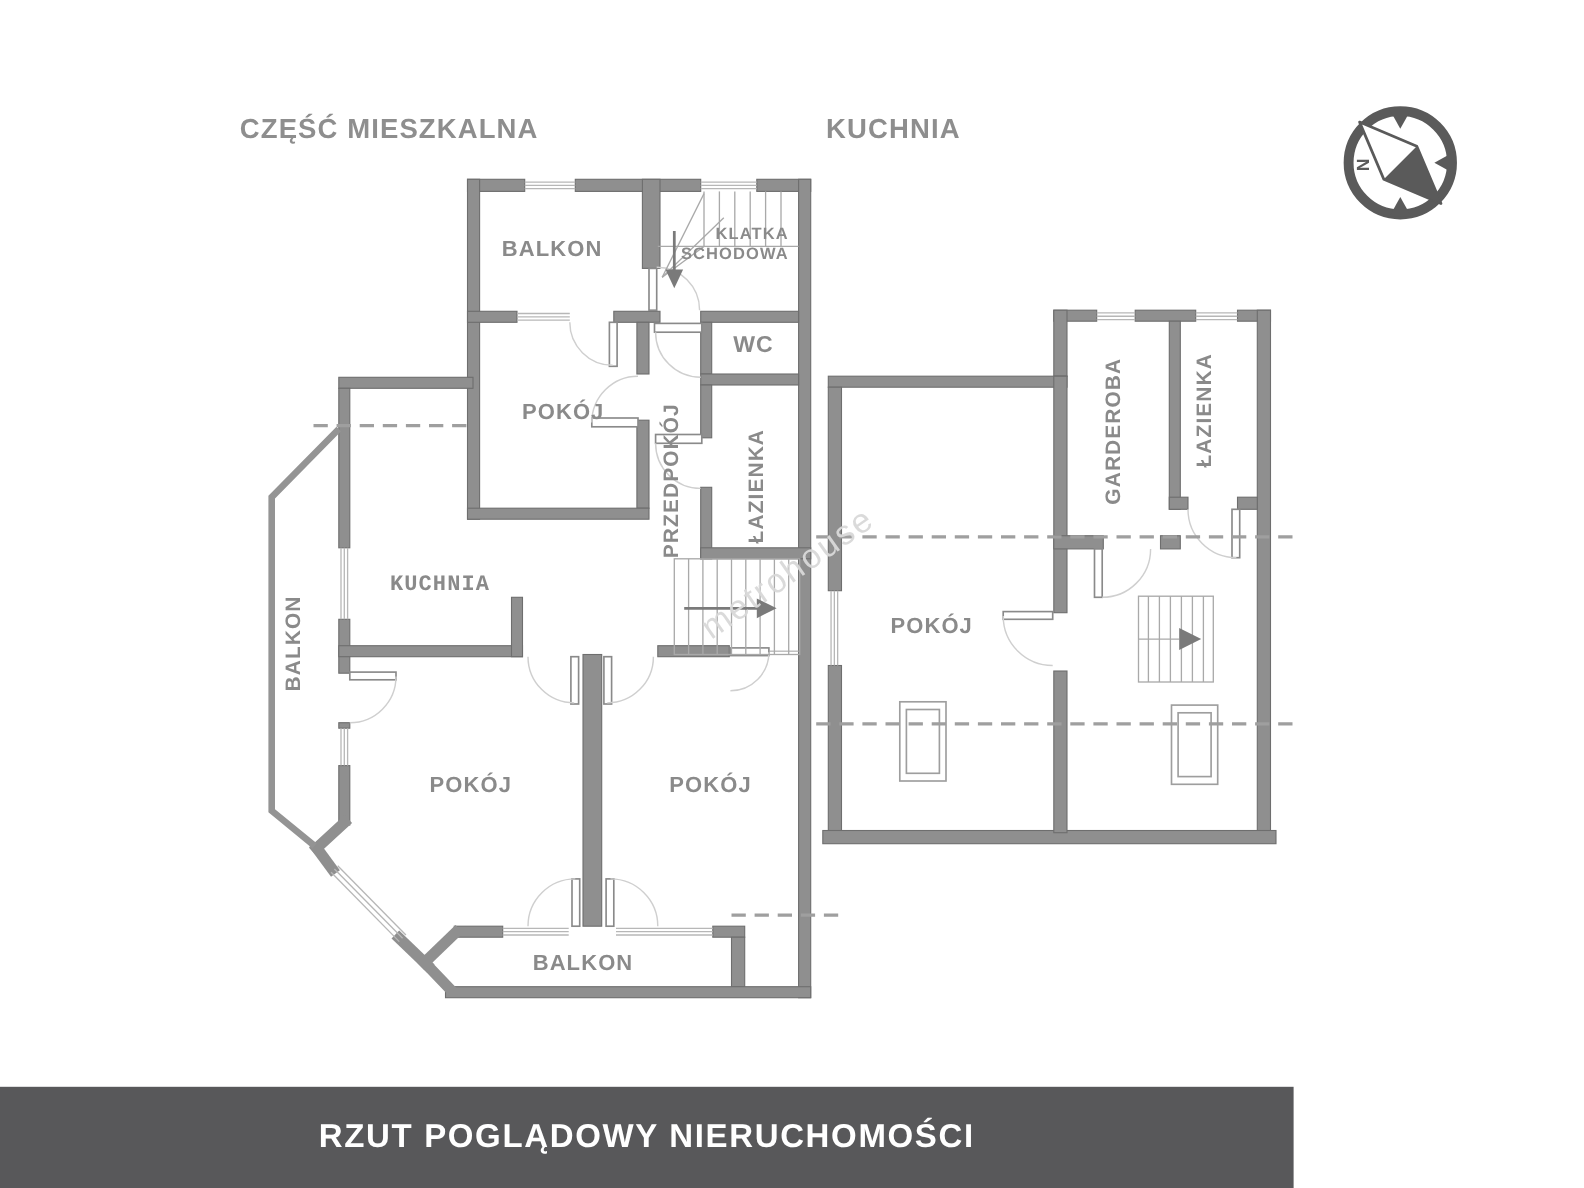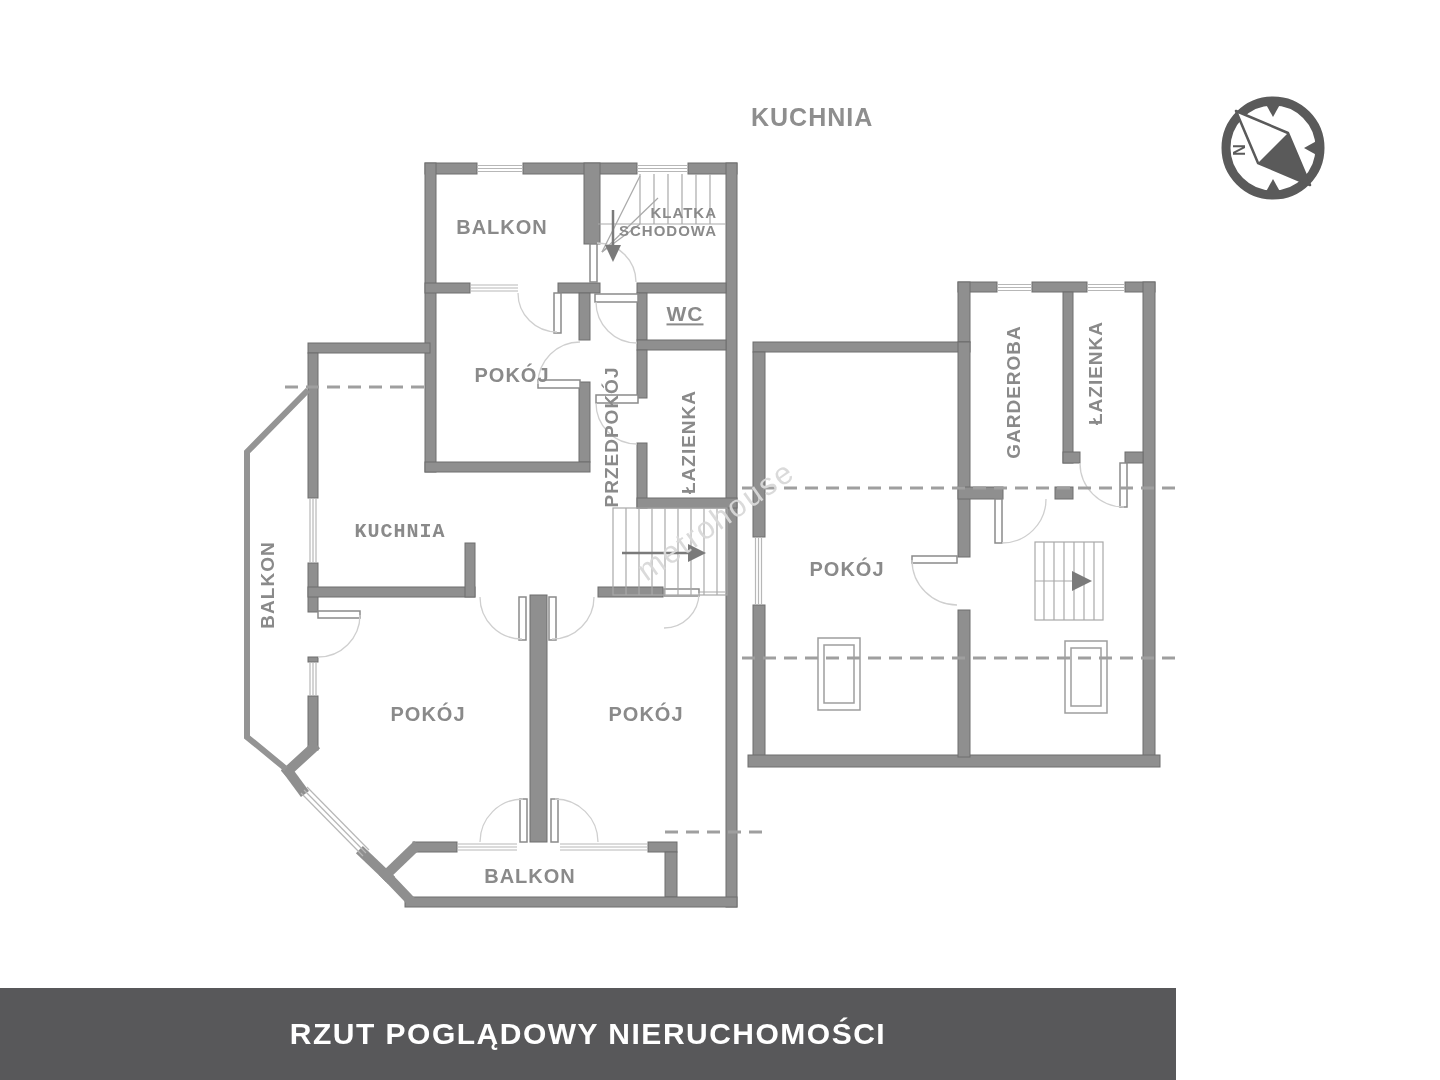--- a/index.html
+++ b/index.html
@@ -235,26 +235,27 @@
     <circle cx="1273" cy="148" r="47" fill="#ffffff" stroke="#5a5a5a" stroke-width="9"></circle>
     <polygon points="1263,99  1283,99  1273,117" fill="#5a5a5a"></polygon>
     <polygon points="1322,138 1322,158 1304,148" fill="#5a5a5a"></polygon>
     <polygon points="1263,197 1283,197 1273,179" fill="#5a5a5a"></polygon>
     <polygon points="1236,111 1288,133 1310,185 1258,163" fill="#ffffff" stroke="#5a5a5a" stroke-width="2.5" stroke-linejoin="round"></polygon>
     <polygon points="1288,133 1310,185 1258,163" fill="#5a5a5a"></polygon>
     <text x="1241" y="154" transform="rotate(-90 1241 150)" font-size="16" font-weight="bold" fill="#5a5a5a" text-anchor="middle" font-family="Liberation Sans, sans-serif">N</text>
   </g>
 </svg>
 
+  <div class="heading" style="left:218px;top:103px;">CZĘŚĆ MIESZKALNA</div>
   <div class="heading" style="left:751px;top:103px;">KUCHNIA</div>
 
   <div class="rlabel fs20" style="left:502px;top:227px;">BALKON</div>
   <div class="rlabel fs15" style="left:668px;top:222px;text-align:right;">KLATKA
 SCHODOWA</div>
-  <div class="rlabel fs21" style="left:685px;top:314px;text-decoration:underline;">WC</div>
+  <div class="rlabel fs21" style="left:685px;top:314px;">WC</div>
   <div class="rlabel fs20" style="left:512px;top:375px;">POKÓJ</div>
   <div class="rlabel v fs19" style="left:612px;top:437px;">PRZEDPOKÓJ</div>
   <div class="rlabel v fs19" style="left:689px;top:442px;">ŁAZIENKA</div>
   <div class="rlabel fs20" style="left:400px;top:532px;font-family:Liberation Mono, monospace;">KUCHNIA</div>
   <div class="rlabel v fs19" style="left:268px;top:585px;">BALKON</div>
   <div class="rlabel fs20" style="left:428px;top:714px;">POKÓJ</div>
   <div class="rlabel fs20" style="left:646px;top:714px;">POKÓJ</div>
   <div class="rlabel fs20" style="left:530px;top:876px;">BALKON</div>
 
   <div class="rlabel fs20" style="left:847px;top:569px;">POKÓJ</div>

